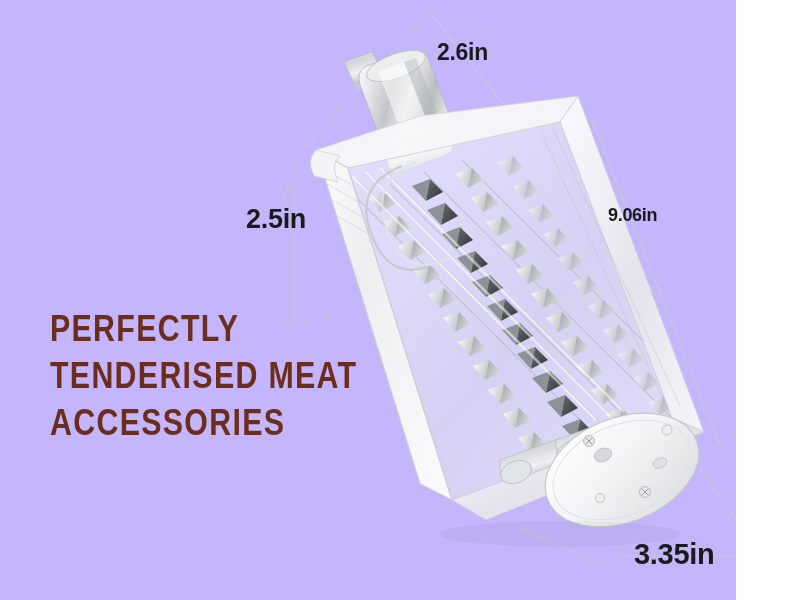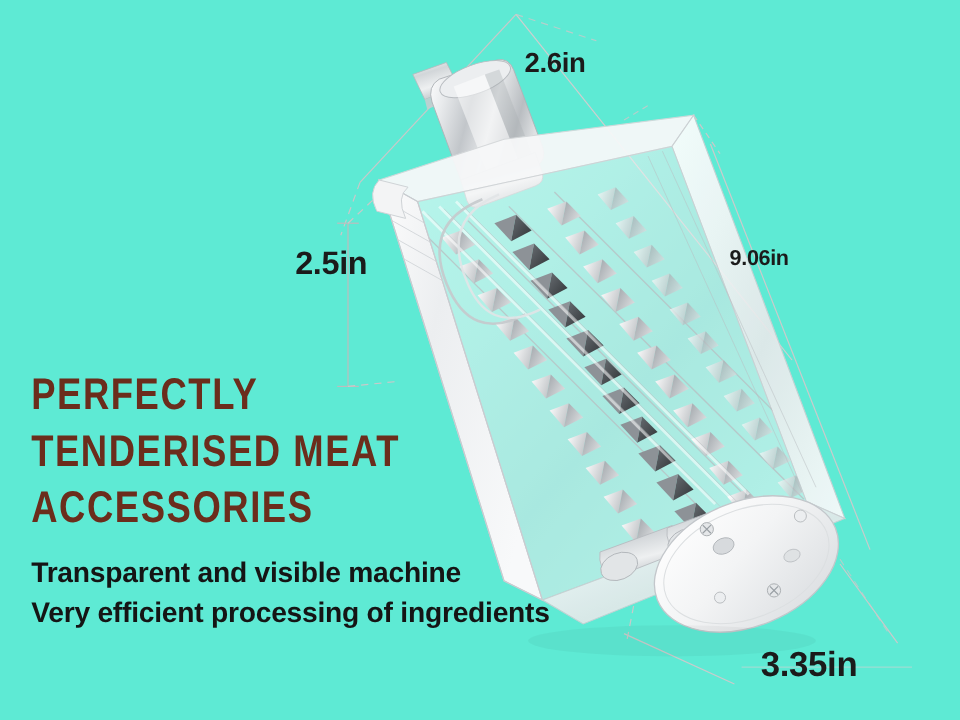--- a/index.html
+++ b/index.html
@@ -2,23 +2,23 @@
 <html><head>
 <meta charset="utf-8">
 <style>
   html, body {
     margin: 0;
     padding: 0;
     background: #ffffff;
   }
   #stage {
     position: relative;
-    width: 800px;
+    width: 736px;
     height: 600px;
-    background: #5eead4;
+    background: #c4b5fd;
     overflow: hidden;
     font-family: "Liberation Sans", sans-serif;
   }
 
   
   #product-art {
     position: absolute;
     left: 0; top: 0;
     width: 800px; height: 600px;
   }
@@ -33,21 +33,21 @@
     white-space: nowrap;
   }
   #dim-top    { left: 437px; top: 39px;  font-size: 23px; }
   #dim-left   { left: 246px; top: 204px; font-size: 27px; }
   #dim-right  { left: 608px; top: 205px; font-size: 18px; }
   #dim-bottom { left: 634px; top: 538px; font-size: 29px; }
 
   
   #copy-block {
     position: absolute;
-    left: 26px;
+    left: 50px;
     top: 305px;
     width: 480px;
   }
   .headline-line {
     color: #6b2d1c;
     font-family: "Liberation Sans Narrow", "Liberation Sans", sans-serif;
     font-weight: 700;
     font-size: 37px;
     line-height: 47px;
     letter-spacing: 1.6px;
@@ -366,19 +366,15 @@
   <div class="dim-label" id="dim-top">2.6in</div>
   <div class="dim-label" id="dim-left">2.5in</div>
   <div class="dim-label" id="dim-right">9.06in</div>
   <div class="dim-label" id="dim-bottom">3.35in</div>
 
   <div id="copy-block">
     <div class="headline-line">PERFECTLY</div>
     <div class="headline-line">TENDERISED MEAT</div>
     <div class="headline-line">ACCESSORIES</div>
 
-    <div id="subcopy-wrap">
-      <div class="subcopy-line">Transparent and visible machine</div>
-      <div class="subcopy-line">Very efficient processing of ingredients</div>
-    </div>
   </div>
 
 </div>
 
 </body></html>

